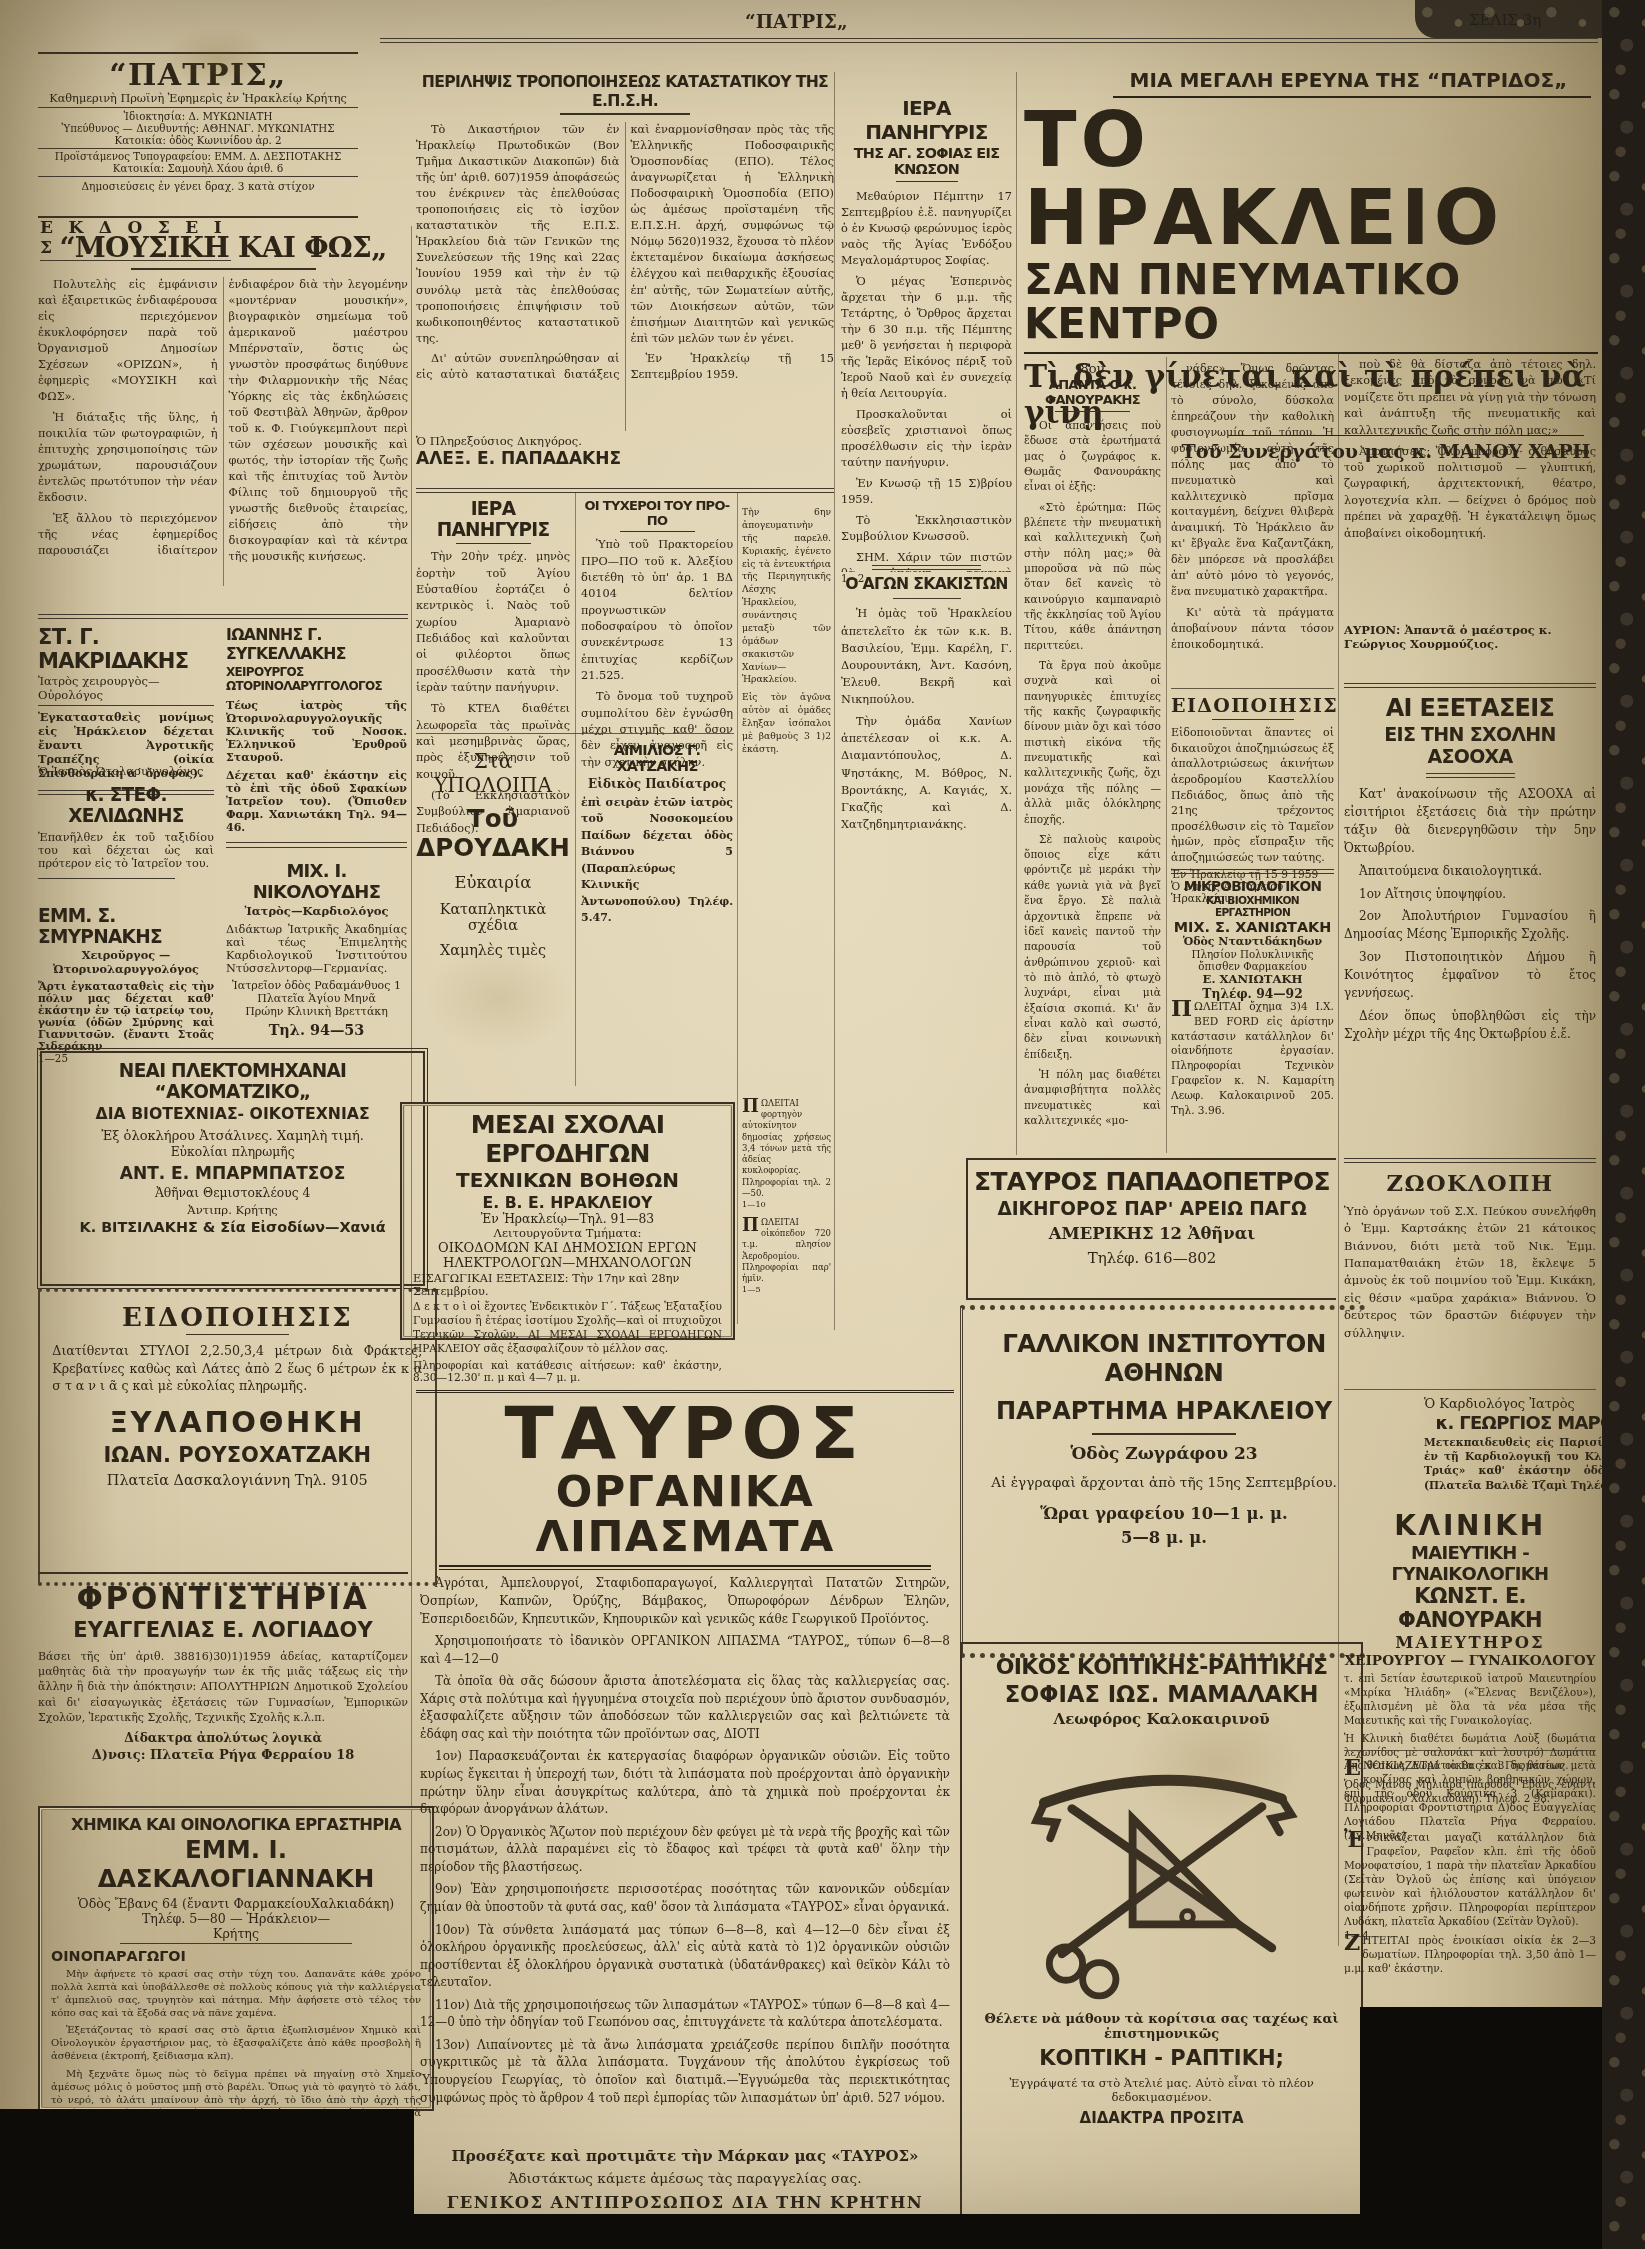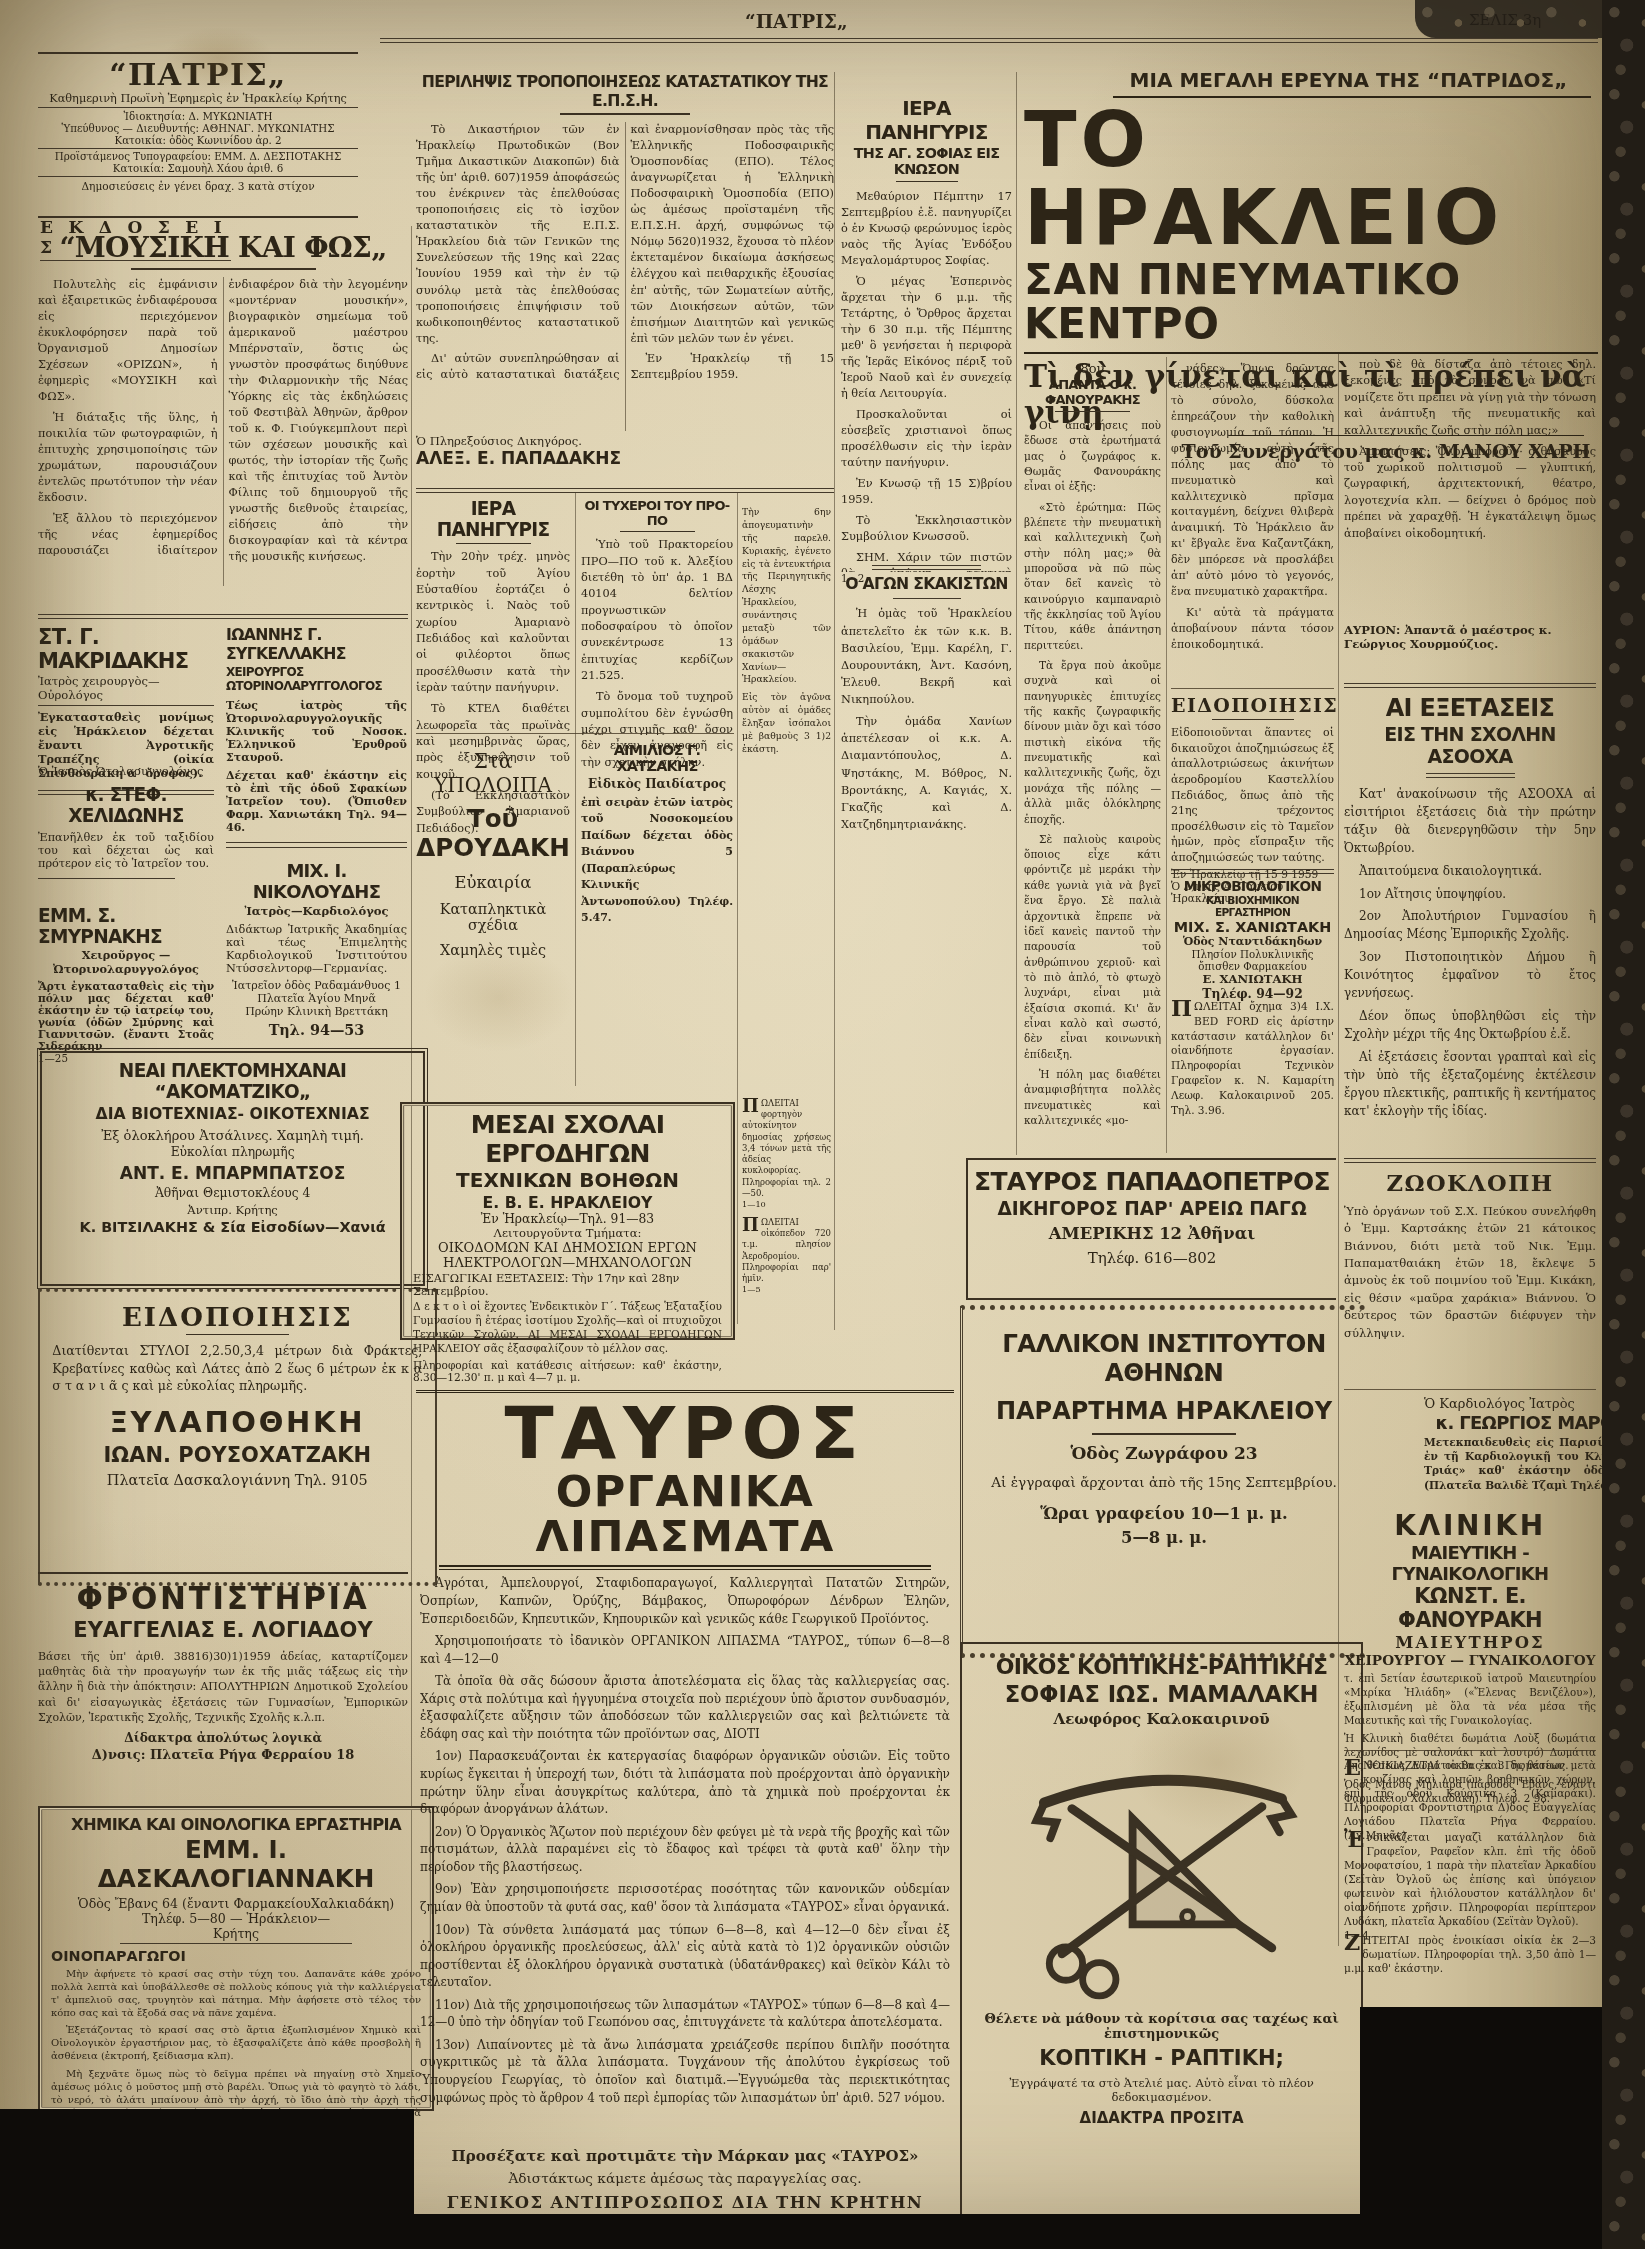--- a/index.html
+++ b/index.html
@@ -384,21 +384,20 @@
     <div class="c sans b cond" style="font-size:24px;">ΑΙ ΕΞΕΤΑΣΕΙΣ</div>
     <div class="c sans b cond" style="font-size:19px;margin-top:1.4px;">ΕΙΣ ΤΗΝ ΣΧΟΛΗΝ ΑΣΟΟΧΑ</div>
     <div class="dblrule" style="width:89px;margin:5.5px auto 6.8px;"></div>
     <div class="j ovh" style="font-size:12px;line-height:1.5;height:383px;">
         <p class="para">Κατ' ἀνακοίνωσιν τῆς ΑΣΟΟΧΑ αἱ εἰσιτήριοι ἐξετάσεις διὰ τὴν πρώτην τάξιν θὰ διενεργηθῶσιν τὴν 5ην Ὀκτωβρίου.</p>
         <p class="para">Ἀπαιτούμενα δικαιολογητικά.</p>
         <p class="para">1ον Αἴτησις ὑποψηφίου.</p>
         <p class="para">2ον Ἀπολυτήριον Γυμνασίου ἢ Δημοσίας Μέσης Ἐμπορικῆς Σχολῆς.</p>
         <p class="para">3ον Πιστοποιητικὸν Δήμου ἢ Κοινότητος ἐμφαῖνον τὸ ἔτος γεννήσεως.</p>
         <p class="para">Δέον ὅπως ὑποβληθῶσι εἰς τὴν Σχολὴν μέχρι τῆς 4ης Ὀκτωβρίου ἐ.ἔ.</p>
-        <p class="para">Αἱ ἐξετάσεις ἔσονται γραπταὶ καὶ εἰς τὴν ὑπὸ τῆς ἐξεταζομένης ἐκτέλεσιν ἔργου πλεκτικῆς, ραπτικῆς ἢ κεντήματος κατ' ἐκλογὴν τῆς ἰδίας.</p>
       </div>
   </section>
   <div class="abs dblrule" style="left:1344px;top:1158px;width:252px;"></div>
 
   <section class="abs" style="left:1344px;top:1170px;width:252px;">
     <div class="c b" style="font-size:22.6px;letter-spacing:1.4px;">ΖΩΟΚΛΟΠΗ</div>
     <div class="j" style="font-size:11.6px;line-height:1.5;margin-top:6.8px;">Ὑπὸ ὀργάνων τοῦ Σ.Χ. Πεύκου συνελήφθη ὁ Ἐμμ. Καρτσάκης ἐτῶν 21 κάτοικος Βιάννου, διότι μετὰ τοῦ Νικ. Ἐμμ. Παπαματθαιάκη ἐτῶν 18, ἔκλεψε 5 ἀμνοὺς ἐκ τοῦ ποιμνίου τοῦ Ἐμμ. Κικάκη, εἰς θέσιν «μαῦρα χαράκια» Βιάννου. Ὁ δεύτερος τῶν δραστῶν διέφυγεν τὴν σύλληψιν.</div>
   </section>
   <div class="abs hrule" style="left:1344px;top:1389px;width:252px;"></div>
 

